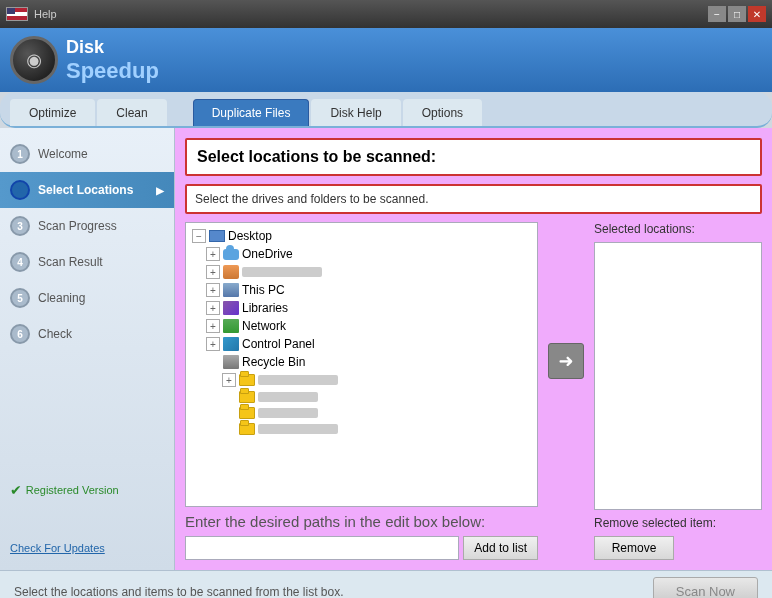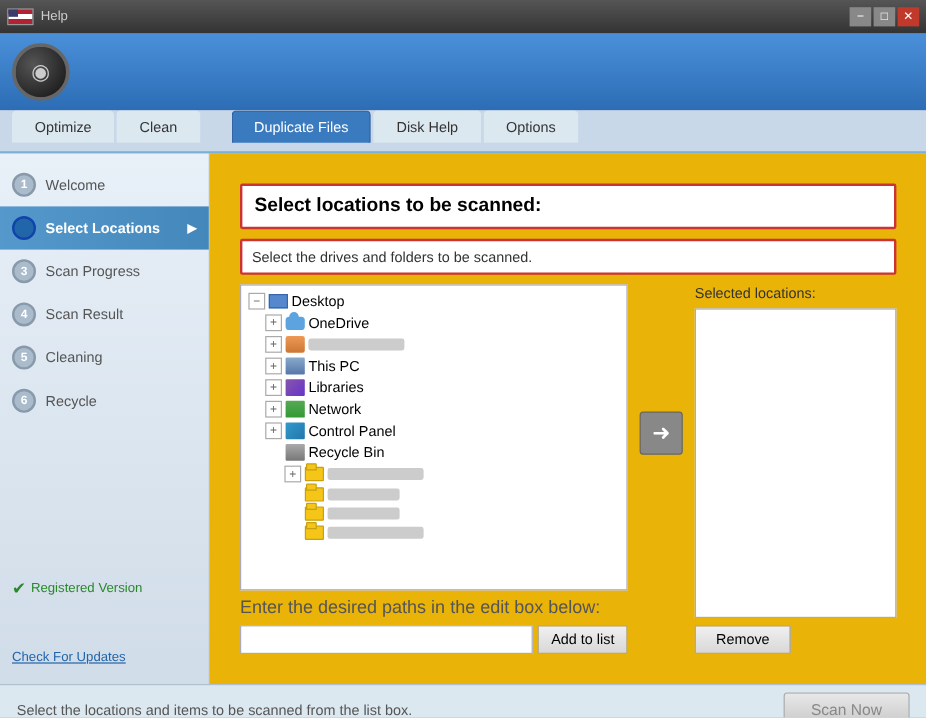--- a/index.html
+++ b/index.html
@@ -20,42 +20,42 @@
     
     .app-header { background: linear-gradient(to bottom, #4a90d9, #2c6db5); height: 64px; display: flex; align-items: center; padding: 0 10px; gap: 12px; }
     .app-logo { display: flex; align-items: center; gap: 8px; }
     .logo-icon { width: 48px; height: 48px; border-radius: 50%; background: radial-gradient(circle at 35% 35%, #555, #111); border: 3px solid #666; display: flex; align-items: center; justify-content: center; }
     .logo-icon::after { content: '◉'; font-size: 18px; color: #ccc; }
     .logo-text { color: white; }
     .logo-text .disk { font-size: 18px; font-weight: bold; }
     .logo-text .speedup { font-size: 22px; font-weight: bold; color: #a0d0ff; }
 
     
-    .nav-tabs { background: #c8d8e8; display: flex; align-items: flex-start; padding: 0 10px; height: 36px; border-bottom: 2px solid #7ab0d8; }
+    .nav-tabs { background: #c8d8e8; display: flex; align-items: flex-end; padding: 0 10px; height: 36px; border-bottom: 2px solid #7ab0d8; border-radius: 15px; }
     .nav-tab { padding: 6px 18px; cursor: pointer; font-size: 12px; color: #333; border: 1px solid transparent; border-bottom: none; margin-right: 2px; background: #dce8f0; border-radius: 4px 4px 0 0; }
     .nav-tab.active { background: #3a7abf; color: #ffffff; border-color: #2a5a9f; margin-left: 24px; }
 
     
     .main-layout { display: flex; height: calc(598px - 28px - 64px - 36px - 28px); }
 
     
     .sidebar { width: 175px; background: linear-gradient(to bottom, #e8f0f8, #d0dce8); border-right: 1px solid #b0c0d0; padding: 8px 0; display: flex; flex-direction: column; justify-content: space-between; }
     .sidebar-steps { list-style: none; }
     .sidebar-step { display: flex; align-items: center; gap: 8px; padding: 8px 10px; cursor: pointer; color: #555; }
     .sidebar-step.active { background: linear-gradient(to right, #5599cc, #4488bb); color: white; font-weight: bold; }
     .sidebar-step.active .step-num { background: #2266aa; border-color: #1144aa; }
     .step-num { width: 20px; height: 20px; border-radius: 50%; background: #aabbcc; border: 2px solid #8899aa; display: flex; align-items: center; justify-content: center; font-size: 10px; font-weight: bold; color: white; flex-shrink: 0; }
     .active .step-num { background: white; color: #2266aa; }
     .step-arrow { margin-left: auto; font-size: 10px; }
     .sidebar-footer { padding: 8px 10px; display: flex; flex-direction: column; gap: 4px; }
     .registered { display: flex; align-items: center; gap: 4px; color: #2a8a2a; font-size: 11px; }
     .check-updates { color: #2266aa; text-decoration: underline; cursor: pointer; font-size: 11px; margin-top: 40px; }
 
     
-    .content { flex: 1; background: #eab308; display: flex; flex-direction: column; padding: 25px; gap: 8px; overflow: hidden; }
+    .content { flex: 1; background: #f0abfc; display: flex; flex-direction: column; padding: 10px; gap: 8px; overflow: hidden; }
     .content-title { font-size: 16px; font-weight: bold; border: 2px solid #cc3333; padding: 8px 10px; background: white; border-radius: 2px; }
     .instruction-box { border: 2px solid #cc3333; padding: 6px 8px; background: white; font-size: 12px; color: #333; border-radius: 2px; display: inline-block; }
 
     
     .split-pane { display: flex; gap: 10px; flex: 1; min-height: 0; }
     .left-pane { flex: 1; display: flex; flex-direction: column; gap: 6px; min-height: 0; }
     .right-pane { width: 168px; display: flex; flex-direction: column; gap: 6px; }
 
     
     .tree-container { border: 1px solid #aab; background: white; flex: 1; overflow-y: auto; padding: 4px; min-height: 0; }
@@ -114,20 +114,24 @@
   <div class="titlebar-controls">
     <button class="titlebar-btn minimize">−</button>
     <button class="titlebar-btn maximize">□</button>
     <button class="titlebar-btn close">✕</button>
   </div>
 </div>
 
 <div class="app-header">
   <div class="app-logo">
     <div class="logo-icon"></div>
+    <div class="logo-text">
+      <div class="disk">Disk</div>
+      <div class="speedup">Speedup</div>
+    </div>
   </div>
 </div>
 
 <div class="nav-tabs">
   <div class="nav-tab">Optimize</div>
   <div class="nav-tab">Clean</div>
   <div class="nav-tab active">Duplicate Files</div>
   <div class="nav-tab">Disk Help</div>
   <div class="nav-tab">Options</div>
 </div>
@@ -152,21 +156,21 @@
       <li class="sidebar-step">
         <div class="step-num">4</div>
         <span>Scan Result</span>
       </li>
       <li class="sidebar-step">
         <div class="step-num">5</div>
         <span>Cleaning</span>
       </li>
       <li class="sidebar-step">
         <div class="step-num">6</div>
-        <span>Recycle</span>
+        <span>Check</span>
       </li>
     </ul>
     <div class="sidebar-footer">
       <div class="registered">
         <span style="color: #2a8a2a; font-size: 14px;">✔</span>
         <span>Registered Version</span>
       </div>
       <span class="check-updates">Check For Updates</span>
     </div>
   </div>
@@ -256,20 +260,21 @@
         </div>
       </div>
 
       <div class="arrow-container" style="align-self: center; padding-bottom: 60px;">
         <div class="arrow-btn">➜</div>
       </div>
 
       <div class="right-pane">
         <div class="selected-label">Selected  locations:</div>
         <div class="selected-box"></div>
+        <div class="selected-label">Remove selected item:</div>
         <button class="remove-btn">Remove</button>
       </div>
     </div>
   </div>
 </div>
 
 <div class="bottom-bar">
   <span class="bottom-hint">Select the locations and items to be scanned from the list box.</span>
   <button class="scan-btn" disabled="">Scan Now</button>
 </div>

